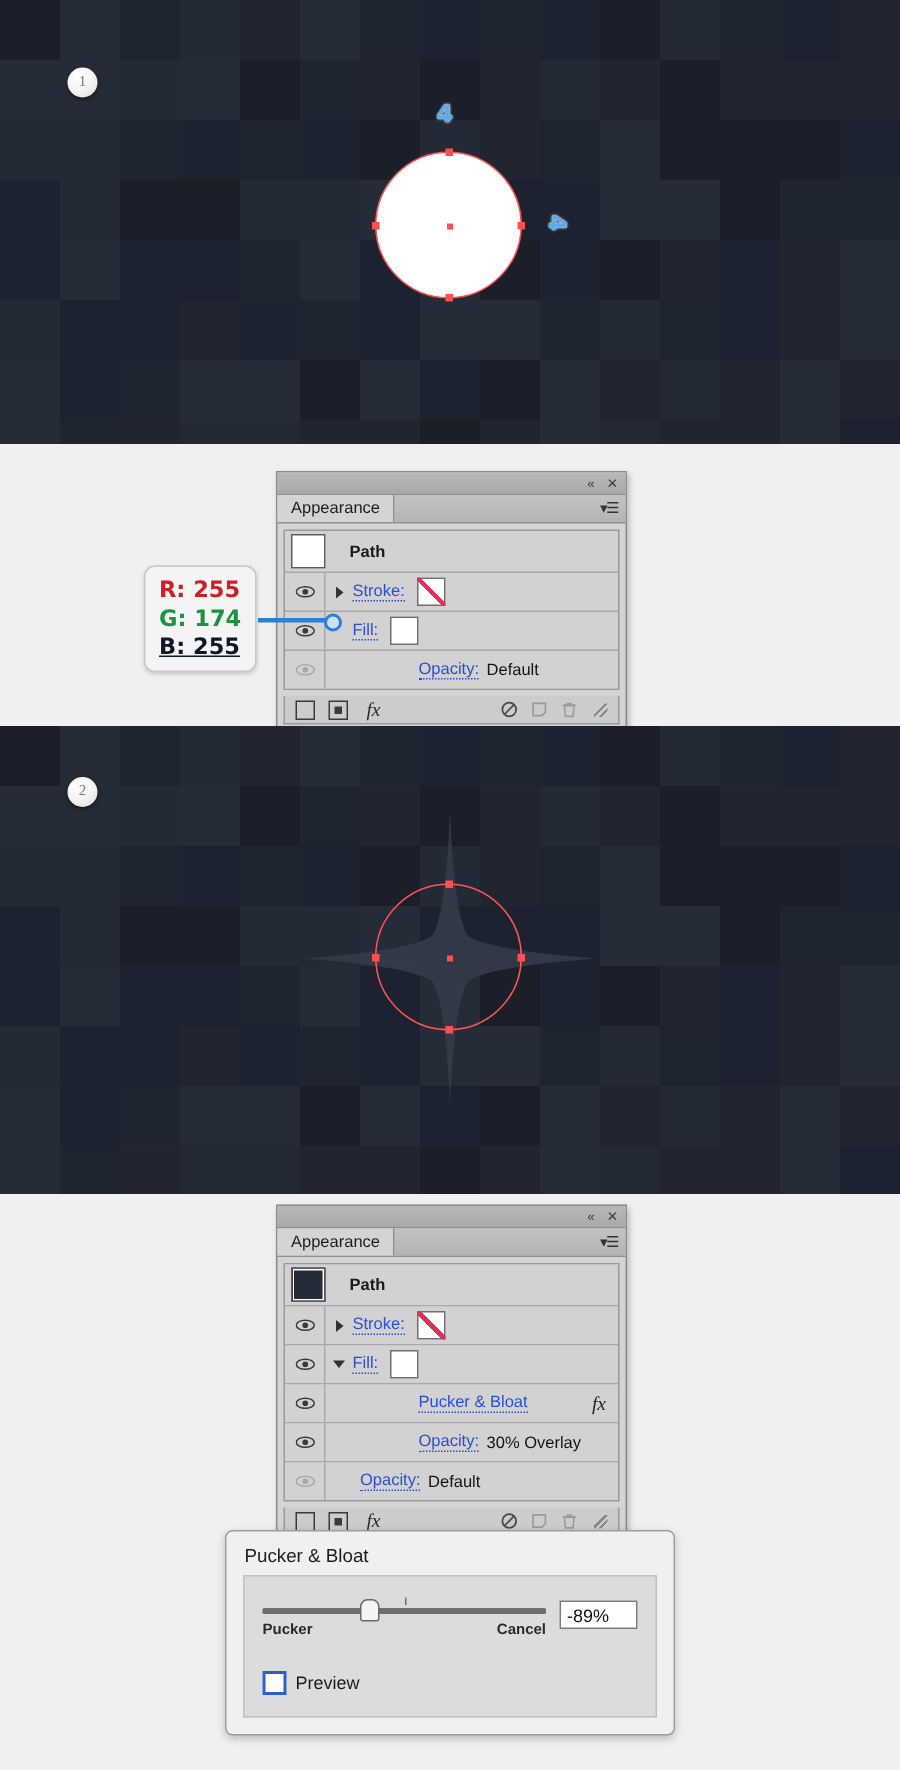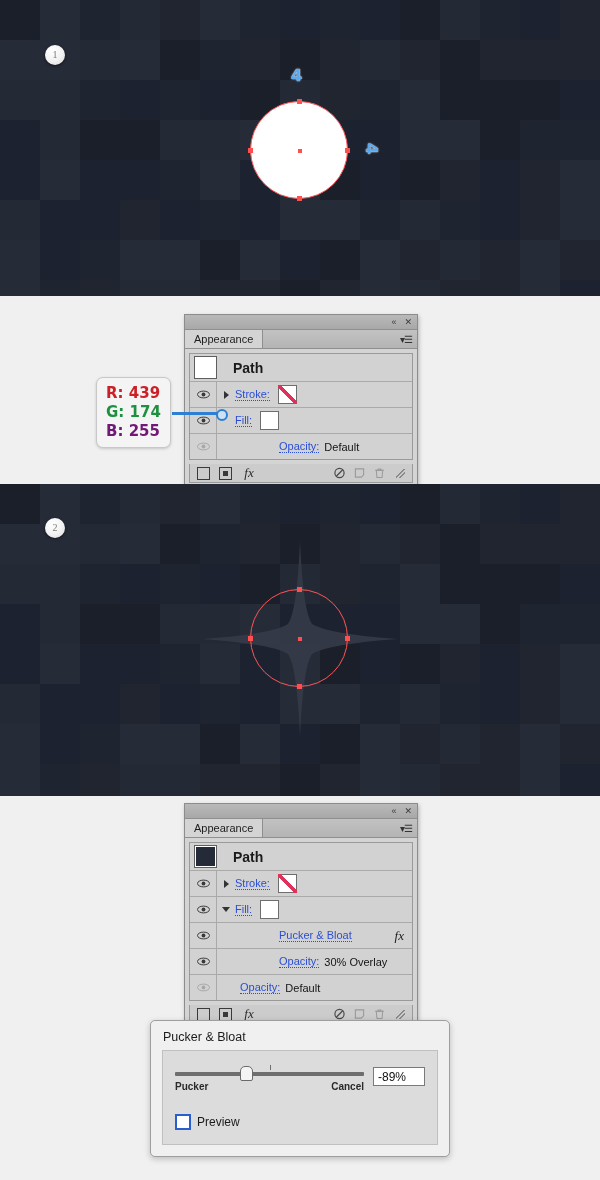--- a/index.html
+++ b/index.html
@@ -133,21 +133,21 @@
   .swatch.none::after{
     content:"";position:absolute;left:-1px;top:-1px;right:-1px;bottom:-1px;
     background:linear-gradient(to top right, transparent 0 44%, #e0315a 44% 56%, transparent 56% 100%);
   }
   .thumb{
     width:21px;height:21px;border:1px solid #5e5e5e;
     margin-left:4px;background:#fff;
     box-shadow:inset 0 0 0 1px #fff;
   }
   .thumb.dark{background:#242a38;}
-  .path-label{font-weight:bold;margin-left:16px;font-size:14px;}
+  .path-label{font-weight:bold;margin-left:16px;font-size:11px;}
   .fx-right{margin-left:auto;margin-right:8px;font-style:italic;font-family:"Liberation Serif",serif;font-size:13px;color:#222;}
   .panel-footer{
     height:18px;background:#cccccc;
     display:flex;align-items:center;gap:9px;padding:0 7px;
     border-top:1px solid #a9a9a9;margin:0 4px 4px 4px;
     border:1px solid #9a9a9a;border-top:none;
   }
   .ft{width:11px;height:11px;display:flex;align-items:center;justify-content:center;color:#555;}
   .ft.sq{border:1.5px solid #3a3a3a;}
   .ft.sq2{border:1.5px solid #3a3a3a;}
@@ -167,21 +167,21 @@
     background:#f4f4f4;
     border:1px solid #c8c8c8;
     border-radius:7px;
     box-shadow:0 1px 3px rgba(0,0,0,.18);
     padding:6px 9px;
     font-family:"DejaVu Sans", sans-serif;
     font-weight:bold;font-size:15px;line-height:19px;
   }
   .cr{color:#cc2026;}
   .cg{color:#1e9140;}
-  .cb{color:#701a75;}
+  .cb{color:#0f172a;text-decoration:underline;}
   .connector{
     position:absolute;height:3px;background:#2d7fd4;
   }
   .connector-dot{
     position:absolute;width:8px;height:8px;border-radius:50%;
     border:2px solid #2d7fd4;background:#cfe2f5;
   }
 
   
   .dialog{
@@ -455,21 +455,21 @@
           <path d="M4.6 3V1.6h2.8V3" fill="none" stroke="#9a9a9a" stroke-width="1.1"></path>
         </svg>
     </span>
     <span class="grip"></span>
   </div>
 </div>
 
 <div class="connector" style="left:172px;top:412px;width:50px;"></div>
 <div class="connector-dot" style="left:216px;top:409px;"></div>
 <div class="callout" style="left:96px;top:377px;">
-  <div class="cr">R: 439</div>
+  <div class="cr">R: 255</div>
   <div class="cg">G: 174</div>
   <div class="cb">B: 255</div>
 </div>
 
 <div class="canvas" style="top:484px;height:312px;">
   <div class="tiles" id="tiles2">
       <div class="tile" style="left:0px;top:0px;width:40px;height:40px;background:#1b1f29"></div>
       <div class="tile" style="left:40px;top:0px;width:40px;height:40px;background:#262b38"></div>
       <div class="tile" style="left:80px;top:0px;width:40px;height:40px;background:#1f2431"></div>
       <div class="tile" style="left:120px;top:0px;width:40px;height:40px;background:#242936"></div>

